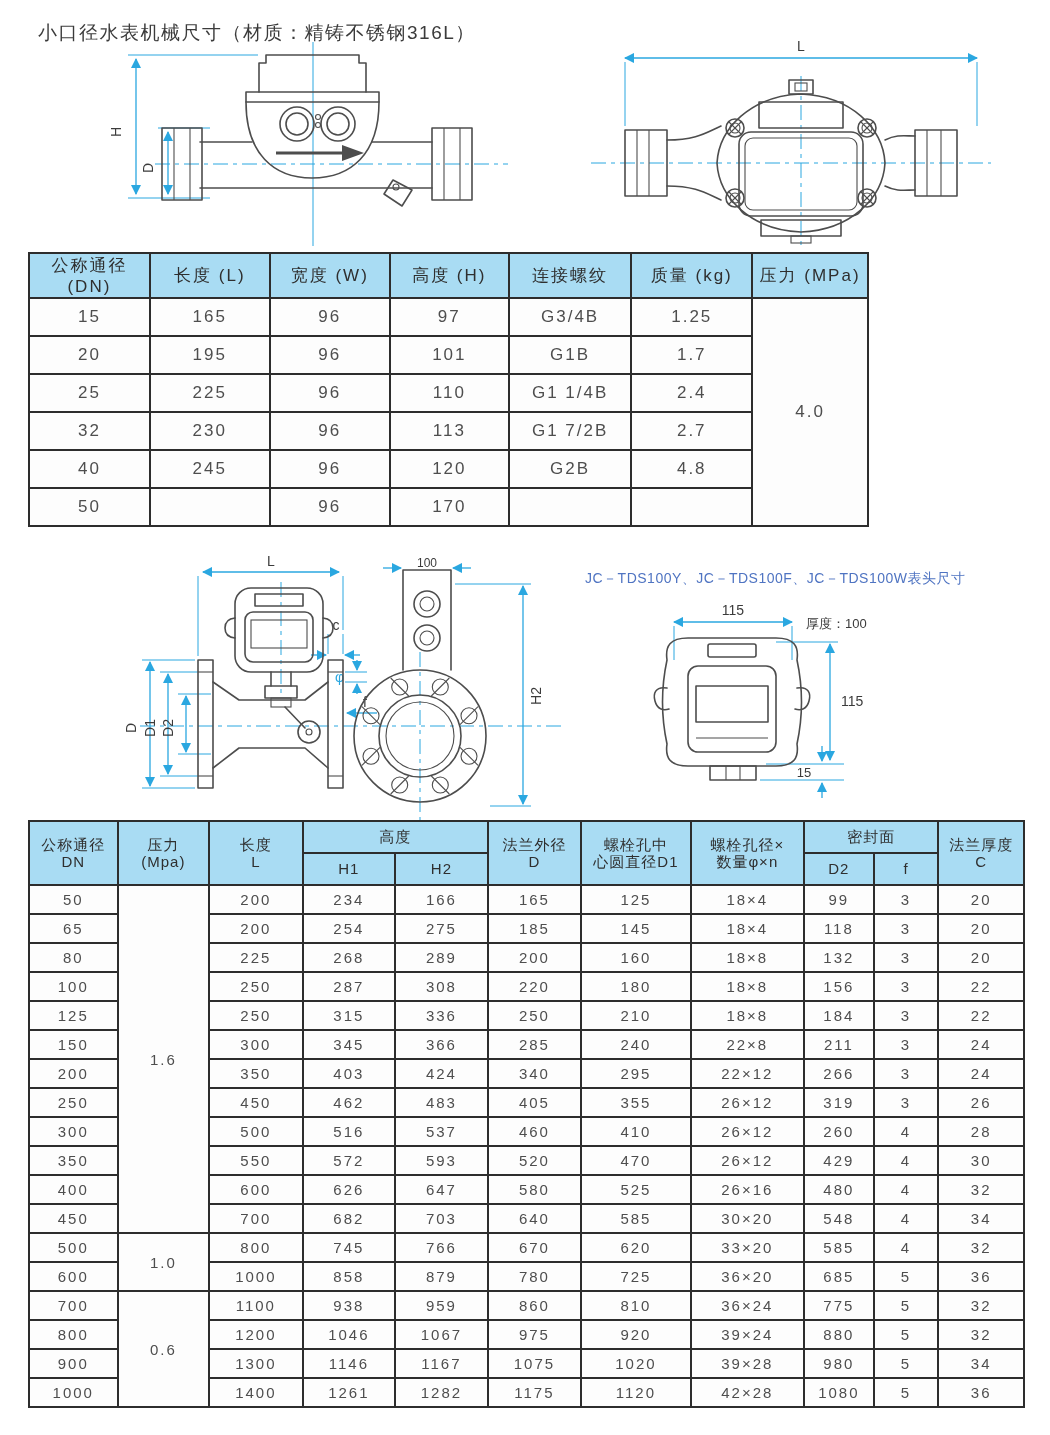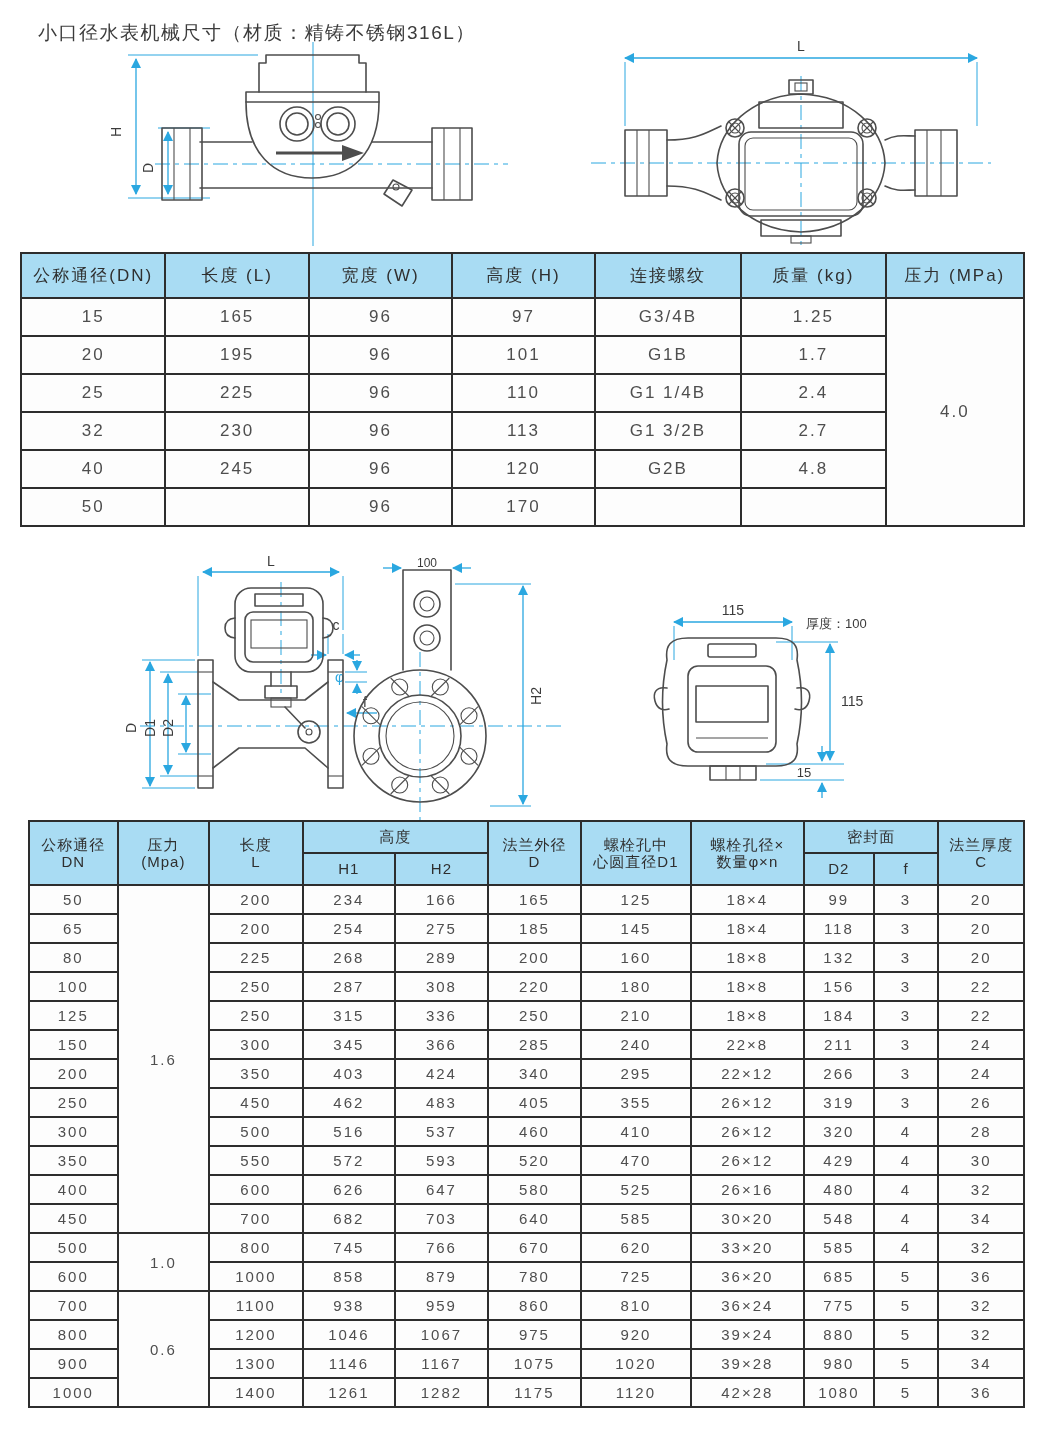--- a/index.html
+++ b/index.html
@@ -12,21 +12,21 @@
   .ol2{stroke:#4d4d4d;stroke-width:1.1;fill:none;}
   .dl{stroke:#2aa7e0;stroke-width:1.3;fill:none;}
   .xl{stroke:#2aa7e0;stroke-width:1;fill:none;}
   .cl{stroke:#2aa7e0;stroke-width:1;fill:none;stroke-dasharray:15 5 4 5;}
   .dt{fill:#3b3b3b;font-size:14px;font-family:"Liberation Sans",sans-serif;}
   .dtc{fill:#2aa7e0;font-size:14px;font-family:"Liberation Sans",sans-serif;}
   table{position:absolute;border-collapse:collapse;table-layout:fixed;background:#fdfdfd;}
   th,td{border:2px solid #2d2d2d;text-align:center;vertical-align:middle;padding:0;overflow:hidden;}
   th{background:#a9dcf3;font-weight:normal;color:#2f2f2f;letter-spacing:2px;}
   td{color:#4e4e4e;letter-spacing:2px;}
-  #t-small{left:20px;top:252px;width:1005px;font-size:17px;}
+  #t-small{left:28px;top:252px;width:841px;font-size:17px;}
   #t-small th{height:43px;}
   #t-small td{height:36px;}
   #t-large{left:28px;top:820px;width:997px;font-size:15px;}
   #t-large thead th{height:30px;letter-spacing:1px;line-height:1.15;}
   #t-large td{height:27px;}
   .h2line{display:block;}
 </style>
 </head>
 <body>
 
@@ -174,21 +174,21 @@
           <td>96</td>
           <td>110</td>
           <td>G1 1/4B</td>
           <td>2.4</td>
         </tr>
         <tr>
           <td>32</td>
           <td>230</td>
           <td>96</td>
           <td>113</td>
-          <td>G1 3/2B</td>
+          <td>G1 7/2B</td>
           <td>2.7</td>
         </tr>
         <tr>
           <td>40</td>
           <td>245</td>
           <td>96</td>
           <td>120</td>
           <td>G2B</td>
           <td>4.8</td>
         </tr>
@@ -197,20 +197,21 @@
           <td></td>
           <td>96</td>
           <td>170</td>
           <td></td>
           <td></td>
         </tr>
       </tbody>
   </table>
 
 
+  <div class="note" style="left:585px;top:570px;">JC－TDS100Y、JC－TDS100F、JC－TDS100W表头尺寸</div>
 
   <svg style="left:115px;top:556px;" width="458" height="268" viewBox="0 0 458 268">
     <defs>
       <marker id="ar3" viewBox="0 0 10 10" refX="9" refY="5" markerWidth="8" markerHeight="8" orient="auto-start-reverse">
         <path d="M0,0L10,5L0,10Z" fill="#2aa7e0"></path>
       </marker>
     </defs>
     <line class="cl" x1="25" y1="170" x2="450" y2="170"></line>
     <line class="cl" x1="305" y1="96" x2="305" y2="264"></line>
     <line class="cl" x1="166" y1="26" x2="166" y2="142"></line>
@@ -482,21 +483,21 @@
           <td>26</td>
         </tr>
         <tr>
           <td>300</td>
           <td>500</td>
           <td>516</td>
           <td>537</td>
           <td>460</td>
           <td>410</td>
           <td>26×12</td>
-          <td>320</td>
+          <td>260</td>
           <td>4</td>
           <td>28</td>
         </tr>
         <tr>
           <td>350</td>
           <td>550</td>
           <td>572</td>
           <td>593</td>
           <td>520</td>
           <td>470</td>

